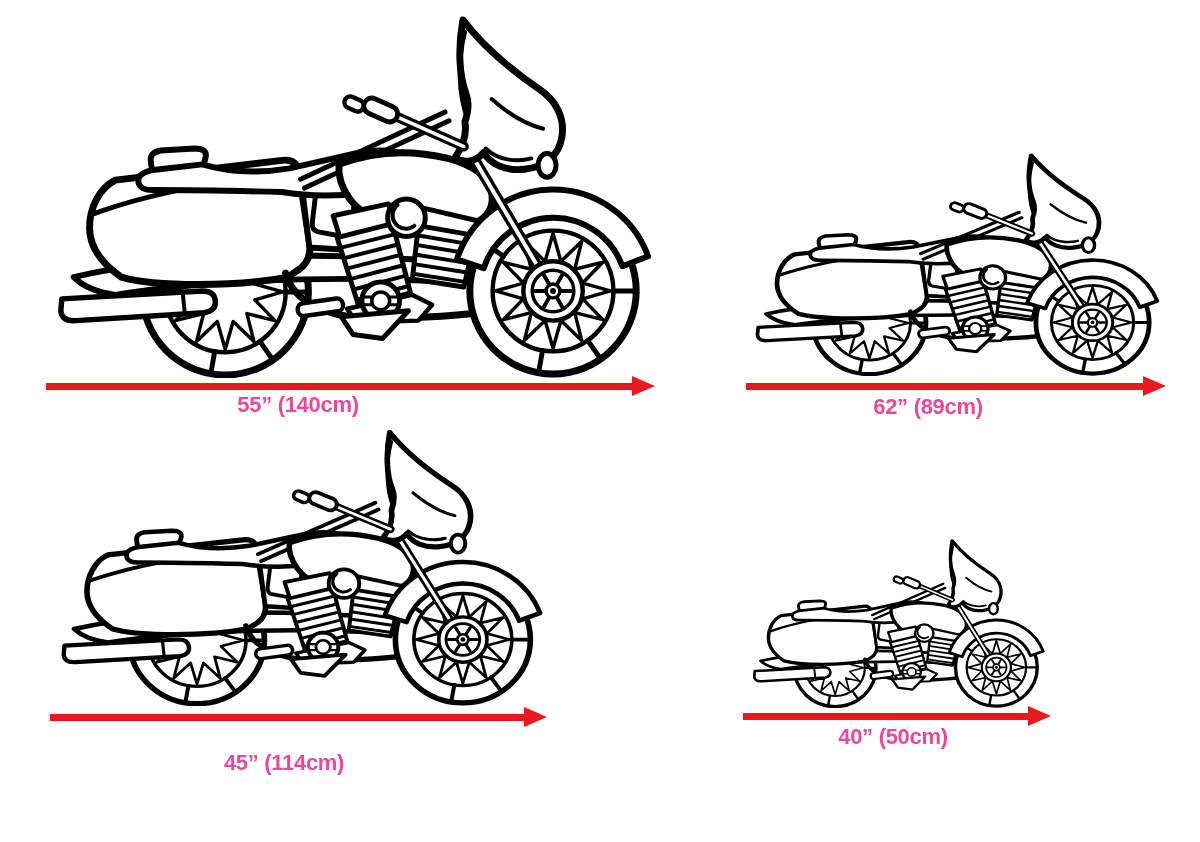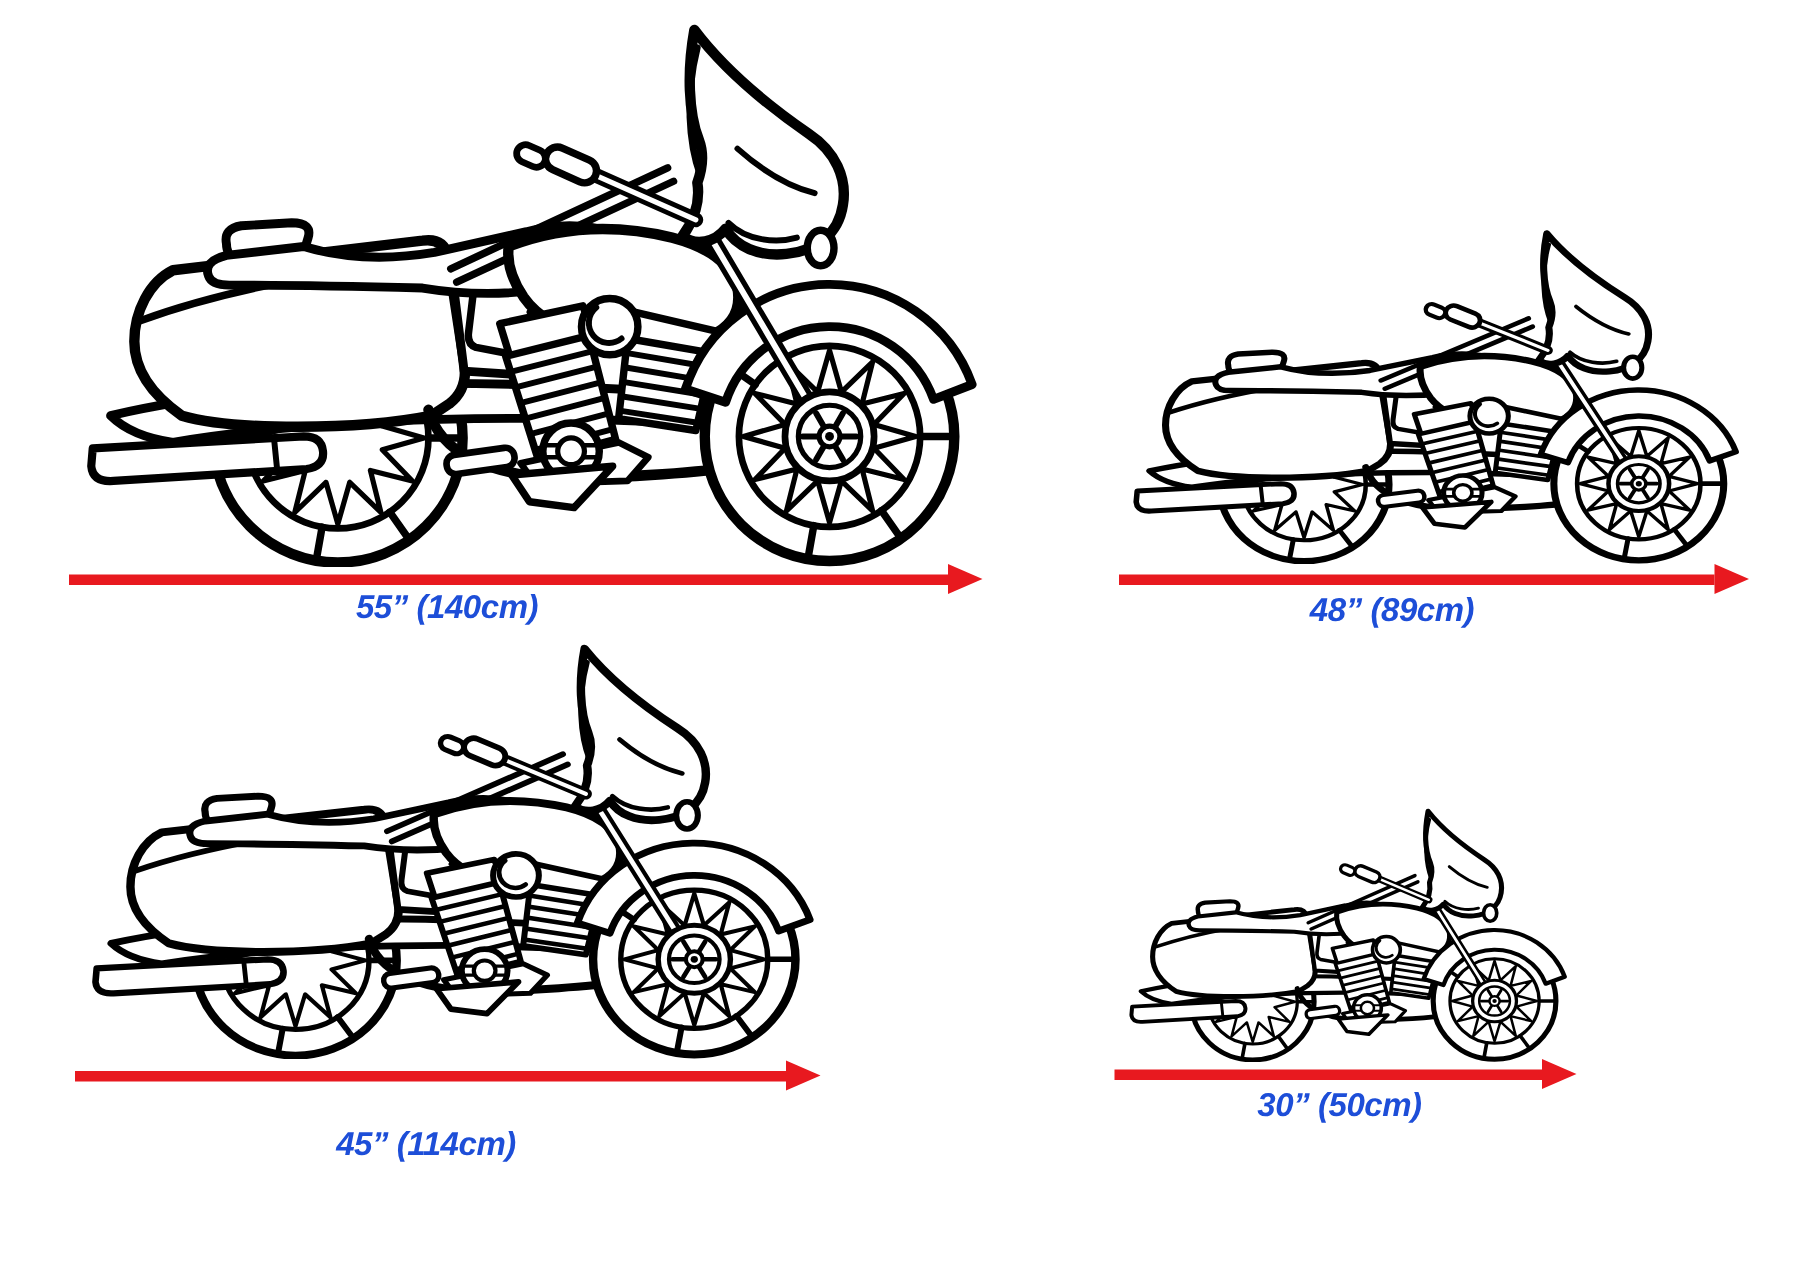--- a/index.html
+++ b/index.html
@@ -21,22 +21,22 @@
   .head{position:absolute;width:0;height:0;
         border-top:10px solid transparent;
         border-bottom:10px solid transparent;
         border-left:23px solid #e8191f;}
   #a1s{left:46px;top:383px;width:586px;}   #a1h{left:632px;top:376px;}
   #a2s{left:746px;top:383px;width:397px;}  #a2h{left:1143px;top:376px;}
   #a3s{left:50px;top:714px;width:474px;}   #a3h{left:524px;top:707px;}
   #a4s{left:743px;top:713px;width:285px;}  #a4h{left:1028px;top:706px;}
 
   .mlabel{position:absolute;transform:translateX(-50%);
-          font-size:22px;font-weight:bold;color:#1d4ed8;
-          letter-spacing:-0.3px;white-space:nowrap;font-style:italic;}
+          font-size:22px;font-weight:bold;color:#ec4899;
+          letter-spacing:-0.3px;white-space:nowrap;}
   #l1{left:298px;top:392px;}
   #l2{left:928px;top:394px;}
   #l3{left:284px;top:750px;}
   #l4{left:893px;top:724px;}
 </style>
 </head>
 <body>
 
 <svg width="0" height="0" style="position:absolute" aria-hidden="true">
   <defs>
@@ -130,34 +130,34 @@
     <div class="head" id="a1h"></div>
     <div class="mlabel" id="l1">55” (140cm)</div>
   </figure>
 
   <figure class="quad">
     <svg id="b2" class="bike" viewBox="0 0 620 368" preserveAspectRatio="none">
         <use href="#moto-art"></use>
       </svg>
     <div class="shaft" id="a2s"></div>
     <div class="head" id="a2h"></div>
-    <div class="mlabel" id="l2">48” (89cm)</div>
+    <div class="mlabel" id="l2">62” (89cm)</div>
   </figure>
 
   <figure class="quad">
     <svg id="b3" class="bike" viewBox="0 0 620 368" preserveAspectRatio="none">
         <use href="#moto-art"></use>
       </svg>
     <div class="shaft" id="a3s"></div>
     <div class="head" id="a3h"></div>
     <div class="mlabel" id="l3">45” (114cm)</div>
   </figure>
 
   <figure class="quad">
     <svg id="b4" class="bike" viewBox="0 0 620 368" preserveAspectRatio="none">
         <use href="#moto-art"></use>
       </svg>
     <div class="shaft" id="a4s"></div>
     <div class="head" id="a4h"></div>
-    <div class="mlabel" id="l4">30” (50cm)</div>
+    <div class="mlabel" id="l4">40” (50cm)</div>
   </figure>
 
 </div>
 
 </body></html>

